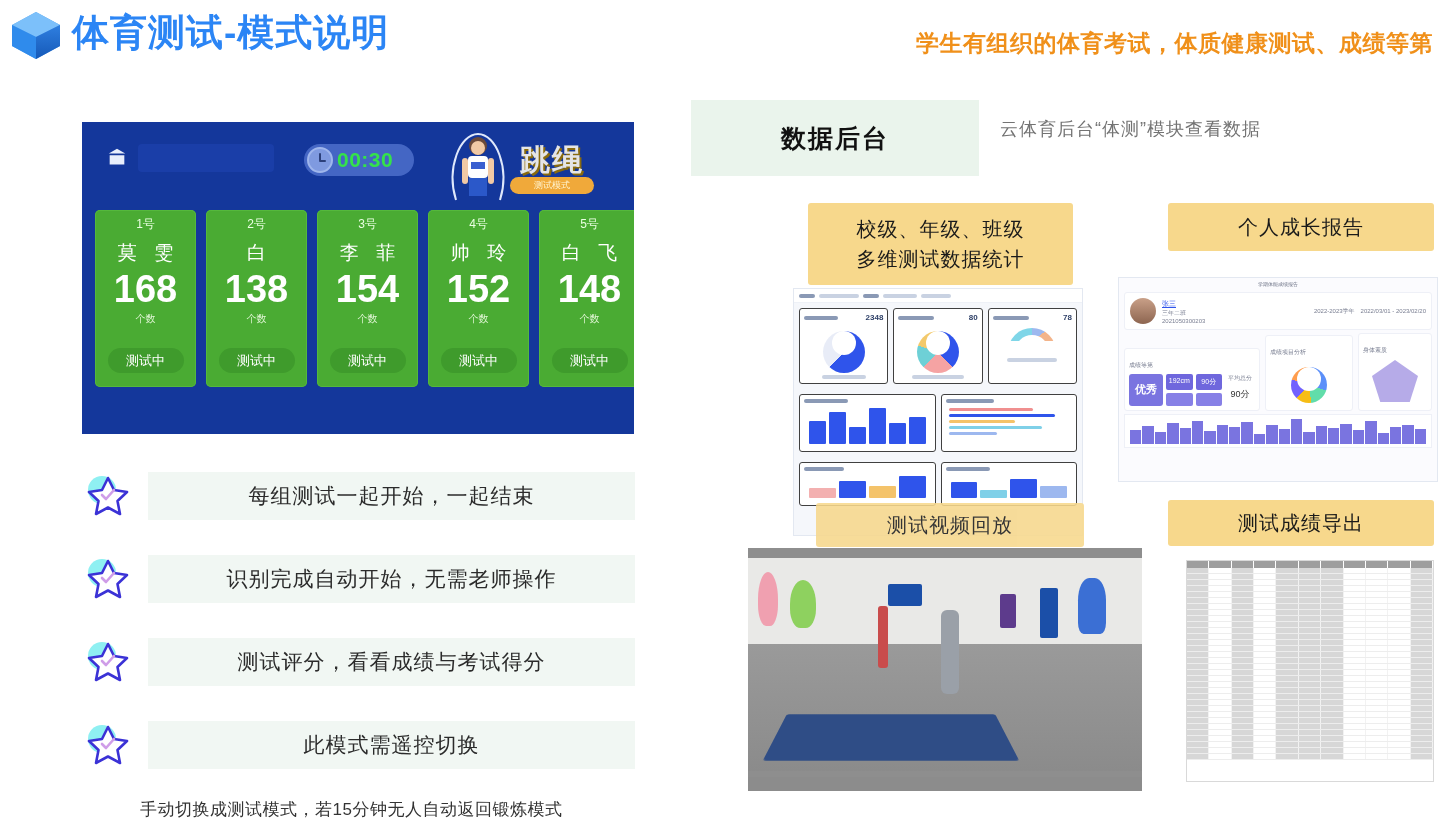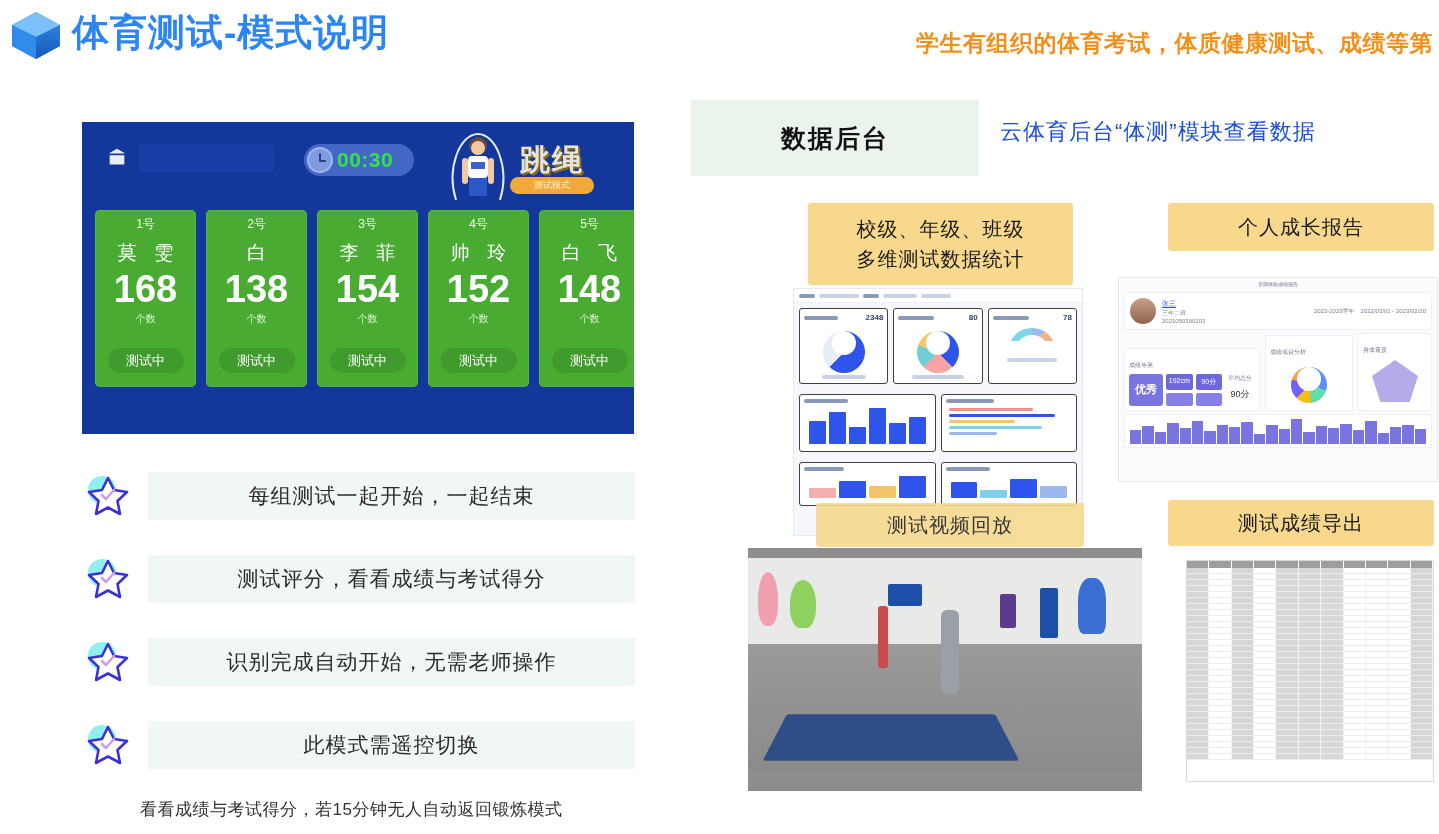--- a/index.html
+++ b/index.html
@@ -94,21 +94,21 @@
   }
 
   
   .panel-label {
     position:absolute; background:#eaf4ec;
     display:flex; align-items:center; justify-content:center;
   }
   #backend-label { left:691px; top:100px; width:288px; height:76px; }
   #backend-label span { font-size:25px; font-weight:700; color:#111; letter-spacing:2px; }
   .backend-desc {
-    position:absolute; left:1000px; top:117px; font-size:22px; color:#1d4ed8; letter-spacing:1px;
+    position:absolute; left:1000px; top:117px; font-size:18px; color:#737373; letter-spacing:1px;
   }
 
   .tag-box {
     position:absolute; background:#f7d88c; border-radius:3px;
     display:flex; flex-direction:column; align-items:center; justify-content:center;
   }
   .tag-box span { font-size:20px; color:#1a1a1a; letter-spacing:1px; line-height:30px; }
   #tag-stats  { left:808px;  top:203px; width:265px; height:82px; }
   #tag-report { left:1168px; top:203px; width:266px; height:48px; }
   #tag-video  { left:816px;  top:503px; width:268px; height:44px; opacity:.88; }
@@ -273,45 +273,45 @@
         <span>每组测试一起开始，一起结束</span>
       </div>
     </div>
     <div class="bullet">
       <svg class="star-wrap" viewBox="0 0 52 52">
         <circle cx="20" cy="20" r="14" fill="#8ff0f2"></circle>
         <path d="M26 8 l6 12 13 2 -9.5 9 2.5 13 -12 -6.5 -12 6.5 2.5 -13 -9.5 -9 13 -2 Z" fill="#ffffff" stroke="#3b32d6" stroke-width="2.6" stroke-linejoin="round"></path>
         <path d="M20 25 l4 4 8 -9" fill="none" stroke="#cf9de8" stroke-width="2.6" stroke-linecap="round" stroke-linejoin="round"></path>
       </svg>
       <div class="bullet-box">
-        <span>测试评分，看看成绩与考试得分</span>
+        <span>识别完成自动开始，无需老师操作</span>
       </div>
     </div>
     <div class="bullet">
       <svg class="star-wrap" viewBox="0 0 52 52">
         <circle cx="20" cy="20" r="14" fill="#8ff0f2"></circle>
         <path d="M26 8 l6 12 13 2 -9.5 9 2.5 13 -12 -6.5 -12 6.5 2.5 -13 -9.5 -9 13 -2 Z" fill="#ffffff" stroke="#3b32d6" stroke-width="2.6" stroke-linejoin="round"></path>
         <path d="M20 25 l4 4 8 -9" fill="none" stroke="#cf9de8" stroke-width="2.6" stroke-linecap="round" stroke-linejoin="round"></path>
       </svg>
       <div class="bullet-box">
-        <span>识别完成自动开始，无需老师操作</span>
+        <span>测试评分，看看成绩与考试得分</span>
       </div>
     </div>
     <div class="bullet">
       <svg class="star-wrap" viewBox="0 0 52 52">
         <circle cx="20" cy="20" r="14" fill="#8ff0f2"></circle>
         <path d="M26 8 l6 12 13 2 -9.5 9 2.5 13 -12 -6.5 -12 6.5 2.5 -13 -9.5 -9 13 -2 Z" fill="#ffffff" stroke="#3b32d6" stroke-width="2.6" stroke-linejoin="round"></path>
         <path d="M20 25 l4 4 8 -9" fill="none" stroke="#cf9de8" stroke-width="2.6" stroke-linecap="round" stroke-linejoin="round"></path>
       </svg>
       <div class="bullet-box">
         <span>此模式需遥控切换</span>
       </div>
     </div>
   </div>
-  <div class="footnote">看看成绩与考试得分，若15分钟无人自动返回锻炼模式</div>
+  <div class="footnote">手动切换成测试模式，若15分钟无人自动返回锻炼模式</div>
 
   <div class="panel-label" id="backend-label">
     <span>数据后台</span>
   </div>
   <div class="backend-desc">云体育后台“体测”模块查看数据</div>
 
   <div class="shot" id="shot-dash">
     <div class="db-bar">
       <span class="ln dk" style="width:16px"></span>
       <span class="ln" style="width:40px"></span>

